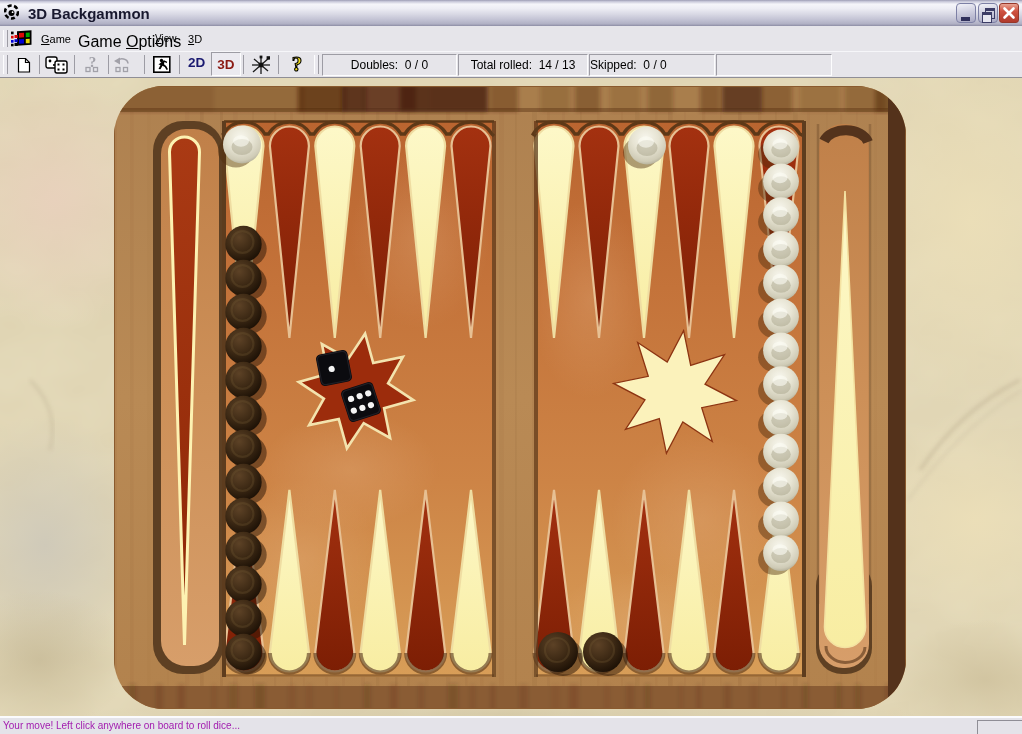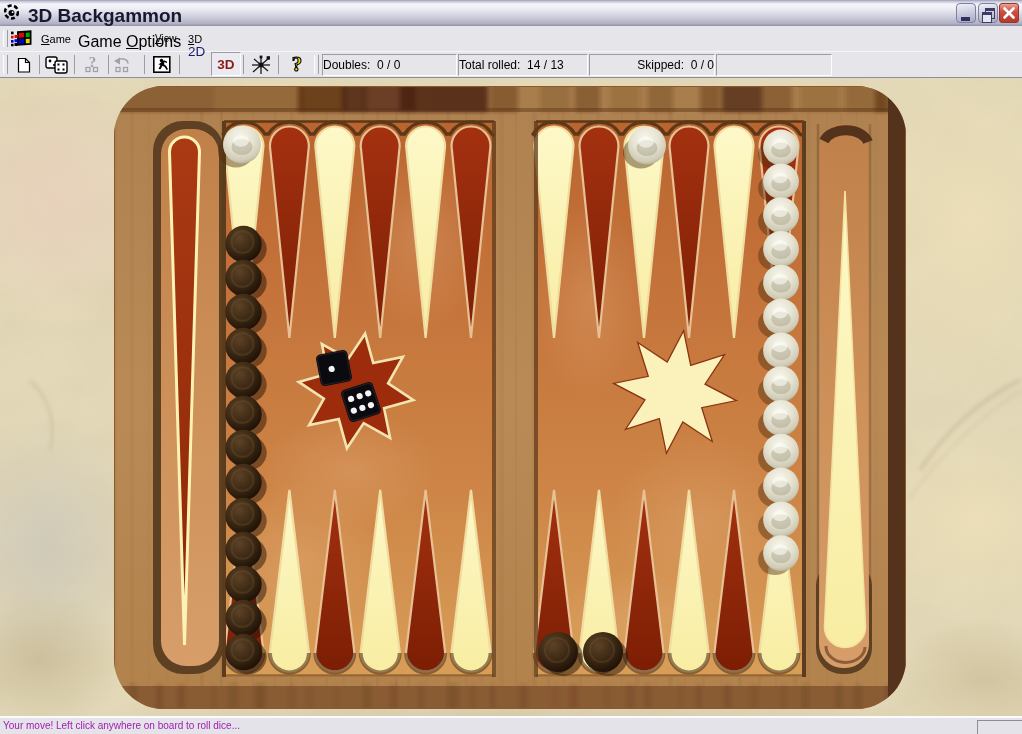--- a/index.html
+++ b/index.html
@@ -4,21 +4,21 @@
 body{width:1022px;height:734px;overflow:hidden;font-family:"Liberation Sans",sans-serif;position:relative;background:#e6e5ea}
 .abs{position:absolute}
 </style></head><body>
 
 <div class="abs" style="left:0;top:0;width:1022px;height:26px;background:linear-gradient(#9c9cb4 0,#c9c9da 6%,#f5f5fa 16%,#eeeef5 32%,#d8d8e4 55%,#c0c0d2 78%,#b0b0c4 92%,#8c8ca4 100%)"></div>
 <svg width="15" height="16" viewBox="0 0 15 16" style="position:absolute;left:4px;top:4px">
 <circle cx="7.5" cy="8" r="6.5" fill="none" stroke="#000" stroke-width="2.6" stroke-dasharray="4 2.5"></circle>
 <circle cx="7.5" cy="9" r="3" fill="#000"></circle>
 <circle cx="8.6" cy="8.2" r="0.9" fill="#fff"></circle>
 </svg>
-<div class="abs" style="left:28px;top:5px;font-size:19px;font-weight:bold;color:#18182e">3D Backgammon</div>
+<div class="abs" style="left:28px;top:5px;font-size:15px;font-weight:bold;color:#18182e">3D Backgammon</div>
 <div class="abs" style="left:956px;top:3px;width:20px;height:20px;border-radius:4px;border:1px solid #7d80a5;background:linear-gradient(170deg,#f2f2f8,#cbcbdd 50%,#a8a8c2);box-sizing:border-box">
  <div class="abs" style="left:4px;top:13px;width:9px;height:3.5px;background:#31315c"></div>
   </div>
 <div class="abs" style="left:978px;top:3px;width:20px;height:20px;border-radius:4px;border:1px solid #7d80a5;background:linear-gradient(170deg,#f2f2f8,#cbcbdd 50%,#a8a8c2);box-sizing:border-box">
  <div class="abs" style="left:6px;top:4px;width:8px;height:7px;border:1.6px solid #3c3c66;border-top-width:3px"></div>
  <div class="abs" style="left:3px;top:8px;width:8px;height:7px;border:1.6px solid #3c3c66;border-top-width:3px;background:#e6e6f0"></div>
   </div>
 <div class="abs" style="left:999px;top:3px;width:20px;height:20px;border-radius:3px;border:1px solid #97372a;background:linear-gradient(#e8a493,#cf5240 40%,#c04534 70%,#b03a2c);box-sizing:border-box">
  <svg width="18" height="18" viewBox="0 0 18 18">
       <path d="M4.5,4.5 L13.5,13.5 M13.5,4.5 L4.5,13.5" stroke="#fff" stroke-width="2.6" stroke-linecap="round"></path>
@@ -78,42 +78,42 @@
 <rect x="4" y="11.5" width="4" height="4" fill="none" stroke="#a2a1a9" stroke-width="1.3"></rect>
 <rect x="11.5" y="11.5" width="4" height="4" fill="none" stroke="#a2a1a9" stroke-width="1.3"></rect>
   </svg>
 <div style="position:absolute;left:144px;top:55px;width:1px;height:19px;background:#9d9ca4"></div>
 <svg width="18" height="17" viewBox="0 0 18 17" style="position:absolute;left:153px;top:56px">
 <rect x="0.8" y="0.8" width="16" height="15.4" fill="#fff" stroke="#000" stroke-width="1.6"></rect>
 <circle cx="8.5" cy="4.5" r="1.7" fill="#000"></circle>
 <path d="M8.5,6 l-3,2.5 2,0.5 -2,4 2,0.3 2,-3.6 2.3,1.4 1.8,3 1.4,-0.8 -1.8,-3.4 -2.2,-1.6 0.4,-2.2 2.4,0.8 0.4,-1.2 -3.2,-1.4 Z" fill="#000"></path>
 </svg>
 <div style="position:absolute;left:179px;top:55px;width:1px;height:19px;background:#9d9ca4"></div>
-<div class="abs" style="left:188px;top:44px;font-size:13.5px;font-weight:normal;color:#191970">2D</div>
+<div class="abs" style="left:188px;top:55px;font-size:13.5px;font-weight:bold;color:#191970">2D</div>
 <div class="abs" style="left:211px;top:52px;width:30px;height:24px;box-sizing:border-box;border:1px solid;border-color:#9d9ca4 #fdfdfe #fdfdfe #9d9ca4;background:#ebeaf0;text-align:center"><span style="font-size:13.5px;font-weight:bold;color:#8b1a14;line-height:23px">3D</span></div>
 <div style="position:absolute;left:243px;top:55px;width:1px;height:19px;background:#9d9ca4"></div>
 <svg width="22" height="20" viewBox="0 0 22 20" style="position:absolute;left:250px;top:55px">
 <g stroke="#1a1a1a" stroke-width="1.3">
 <line x1="3" y1="17" x2="19" y2="3"></line>
       <line x1="4" y1="4" x2="18" y2="16"></line>
 <line x1="11" y1="1" x2="11" y2="19"></line>
       <line x1="2" y1="10" x2="20" y2="10"></line>
 </g>
 <rect x="8.7" y="7.7" width="4.6" height="4.6" fill="#111"></rect>
 <rect x="16.6" y="1.2" width="3.4" height="3.4" fill="#111"></rect>
 <rect x="9.6" y="0.6" width="2.8" height="2.8" fill="#111"></rect>
 </svg>
 <div style="position:absolute;left:278px;top:55px;width:1px;height:19px;background:#9d9ca4"></div>
 <svg width="18" height="21" viewBox="0 0 18 21" style="position:absolute;left:288px;top:54px">
 <text x="9" y="17" font-family="Liberation Serif" font-size="21" font-weight="bold" fill="#f2df19" stroke="#000" stroke-width="1.1" text-anchor="middle">?</text>
 </svg>
 <div style="position:absolute;left:314px;top:55px;width:3px;height:19px;background:#e9e8ee;border-left:1px solid #fdfdfe;border-right:1px solid #9d9ca4"></div>
-<div style="position:absolute;left:322px;top:54px;width:133px;height:20px;border-top:1px solid #9d9ca4;border-left:1px solid #9d9ca4;border-bottom:1px solid #fdfdfe;border-right:1px solid #fdfdfe;font-size:12px;color:#000"><span style="line-height:20px">Doubles:&nbsp; 0 / 0</span></div>
-<div style="position:absolute;left:458px;top:54px;width:128px;height:20px;border-top:1px solid #9d9ca4;border-left:1px solid #9d9ca4;border-bottom:1px solid #fdfdfe;border-right:1px solid #fdfdfe;text-align:left;font-size:12px;color:#000"><span style="line-height:20px">Total rolled:&nbsp; 14 / 13</span></div>
-<div style="position:absolute;left:589px;top:54px;width:124px;height:20px;border-top:1px solid #9d9ca4;border-left:1px solid #9d9ca4;border-bottom:1px solid #fdfdfe;border-right:1px solid #fdfdfe;text-align:right;font-size:12px;color:#000"><span style="line-height:20px">Skipped:&nbsp; 0 / 0</span></div>
+<div style="position:absolute;left:322px;top:54px;width:133px;height:20px;border-top:1px solid #9d9ca4;border-left:1px solid #9d9ca4;border-bottom:1px solid #fdfdfe;border-right:1px solid #fdfdfe;text-align:center;font-size:12px;color:#000"><span style="line-height:20px">Doubles:&nbsp; 0 / 0</span></div>
+<div style="position:absolute;left:458px;top:54px;width:128px;height:20px;border-top:1px solid #9d9ca4;border-left:1px solid #9d9ca4;border-bottom:1px solid #fdfdfe;border-right:1px solid #fdfdfe;text-align:center;font-size:12px;color:#000"><span style="line-height:20px">Total rolled:&nbsp; 14 / 13</span></div>
+<div style="position:absolute;left:589px;top:54px;width:124px;height:20px;border-top:1px solid #9d9ca4;border-left:1px solid #9d9ca4;border-bottom:1px solid #fdfdfe;border-right:1px solid #fdfdfe;text-align:left;font-size:12px;color:#000"><span style="line-height:20px">Skipped:&nbsp; 0 / 0</span></div>
 <div style="position:absolute;left:716px;top:54px;width:114px;height:20px;border-top:1px solid #9d9ca4;border-left:1px solid #9d9ca4;border-bottom:1px solid #fdfdfe;border-right:1px solid #fdfdfe;text-align:center;font-size:12px;color:#000"></div>
 
 <svg width="1022" height="638" viewBox="0 78 1022 638" style="position:absolute;left:0;top:78px">
 <defs>
 <linearGradient id="gWood" x1="0" y1="0" x2="0" y2="1">
  <stop offset="0" stop-color="#ae8150"></stop>
         <stop offset=".5" stop-color="#b98a55"></stop>
         <stop offset="1" stop-color="#b2824d"></stop>
 </linearGradient>
 <linearGradient id="gField" x1="0" y1="0" x2="0" y2="1">

